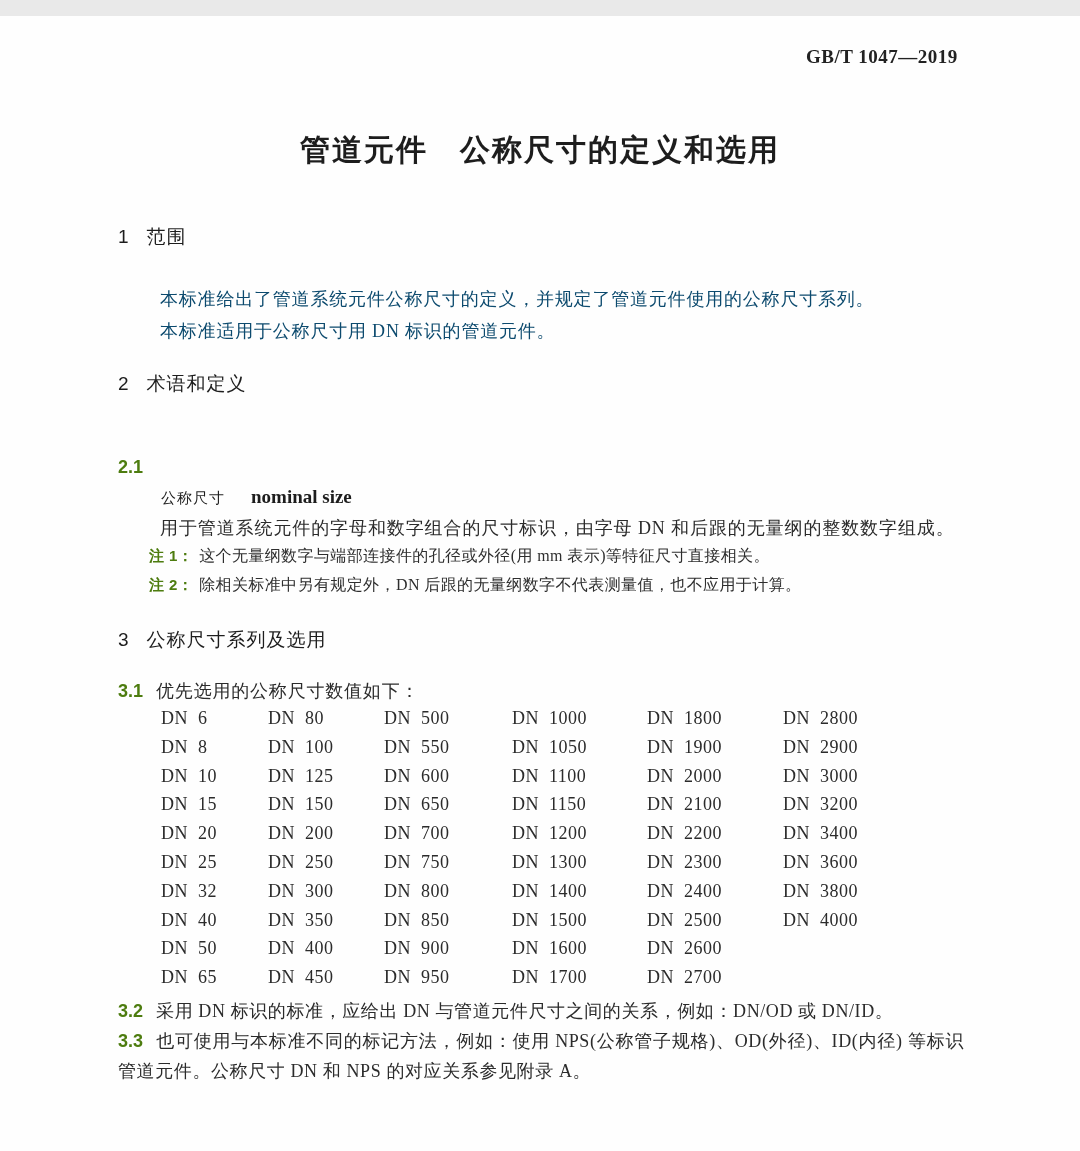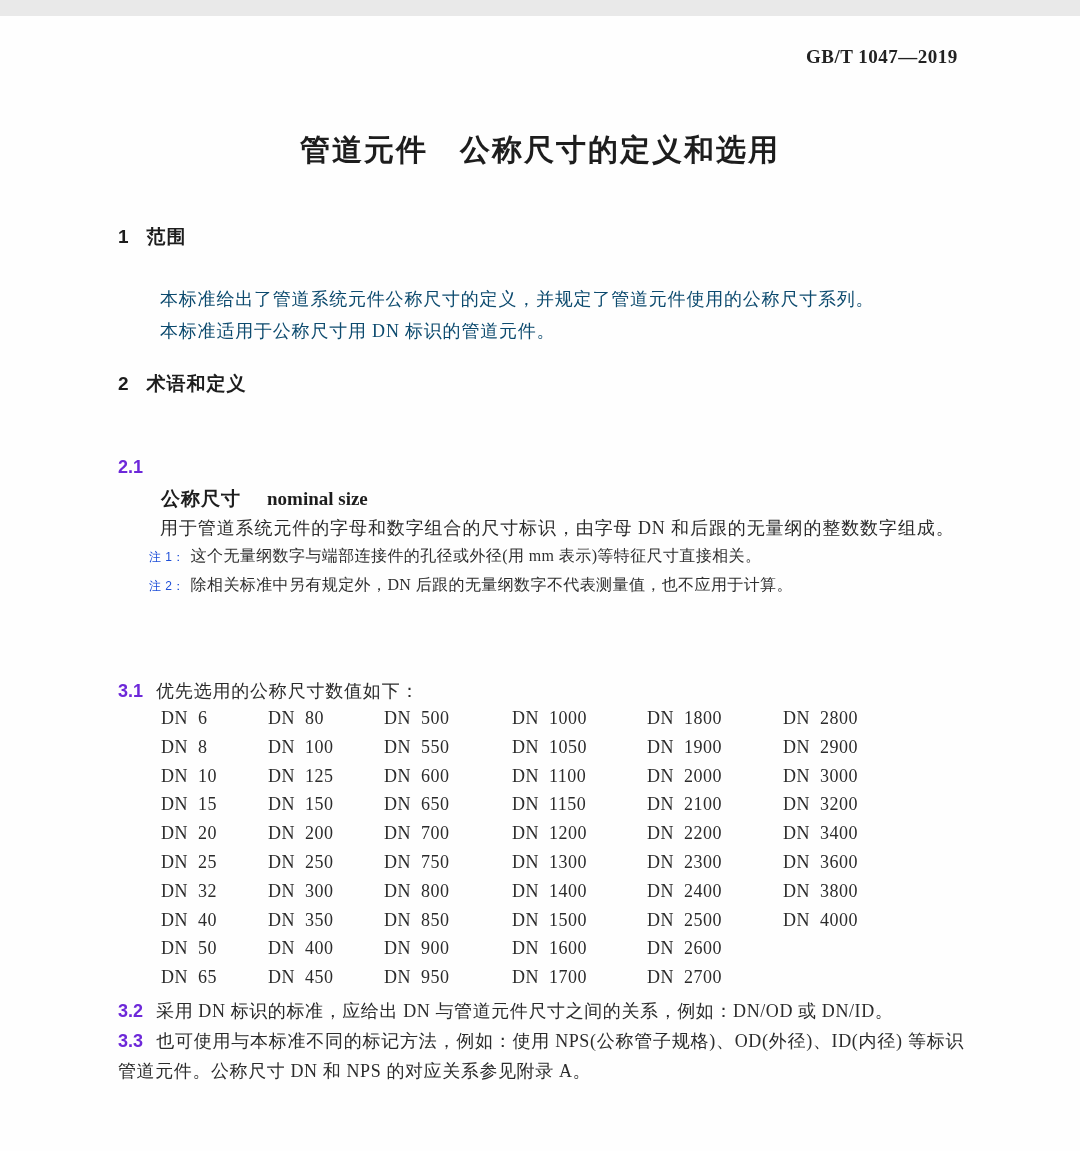--- a/index.html
+++ b/index.html
@@ -22,61 +22,61 @@
   .doc-title{
     top:114px;left:0;width:1080px;
     text-align:center;
     font-family:"Liberation Sans","DejaVu Sans",sans-serif;
     font-weight:bold;font-size:30px;letter-spacing:2px;
     color:#1d1d1d;white-space:nowrap;
   }
   .sec-heading{
     left:118px;
     font-family:"Liberation Sans","DejaVu Sans",sans-serif;
-    font-weight:bold;font-size:19px;color:#1d1d1d;
+    font-weight:normal;font-size:19px;color:#1d1d1d;
     letter-spacing:1px;white-space:nowrap;text-align:center;
   }
   .sec-heading .sec-num{display:inline-block;margin-right:18px;letter-spacing:0;}
   .para{
     left:160px;
     font-size:18px;line-height:30px;letter-spacing:0.8px;color:#0c4a6e;
     white-space:nowrap;
   }
   .clause-num{
     display:inline-block;
     font-family:"Liberation Sans","DejaVu Sans",sans-serif;
-    font-weight:bold;font-size:18px;color:#6d28d9;
+    font-weight:bold;font-size:18px;color:#4d7c0f;
     margin-right:13px;letter-spacing:0;
   }
   .clause-line{
     left:118px;font-size:18px;letter-spacing:0.8px;white-space:nowrap;color:#2b2b2b;
   }
   .clause-block{
     left:118px;width:846px;font-size:18px;line-height:30px;
     letter-spacing:0.6px;color:#2b2b2b;text-align:justify;
   }
   .term-line{top:470px;left:161px;white-space:nowrap;}
   .term-zh{
     font-family:"Liberation Sans","DejaVu Sans",sans-serif;
-    font-weight:bold;font-size:19px;color:#1d1d1d;letter-spacing:1px;
+    font-weight:normal;font-size:15px;color:#1d1d1d;letter-spacing:1px;
   }
   .term-en{
     font-weight:bold;font-size:19px;color:#1d1d1d;margin-left:26px;
     font-family:"Liberation Serif","DejaVu Serif",serif;
   }
   .definition{
     top:498px;left:160px;width:810px;
     font-size:18px;line-height:29px;letter-spacing:0.9px;color:#2b2b2b;
   }
   .note{
     left:149px;font-size:16px;letter-spacing:0.4px;color:#2e2e2e;white-space:nowrap;
   }
   .note-label{
     font-family:"Liberation Sans","DejaVu Sans",sans-serif;
-    font-weight:normal;font-size:12px;color:#1d4ed8;margin-right:6px;
+    font-weight:bold;font-size:15px;color:#4d7c0f;margin-right:6px;
   }
   .dn-grid{
     top:692px;left:161px;
     display:grid;
     grid-auto-flow:column;
     grid-template-rows:repeat(10,28.8px);
     grid-template-columns:107px 116px 128px 135px 136px 120px;
   }
   .dn-cell{
     font-size:18px;color:#2b2b2b;
@@ -109,20 +109,23 @@
     <span class="term-zh">公称尺寸</span><span class="term-en">nominal size</span>
   </div>
   <div class="abs definition">用于管道系统元件的字母和数字组合的尺寸标识，由字母 DN 和后跟的无量纲的整数数字组成。</div>
   <div class="abs note" style="top:530px;">
     <span class="note-label">注 1：</span><span>这个无量纲数字与端部连接件的孔径或外径(用 mm 表示)等特征尺寸直接相关。</span>
   </div>
   <div class="abs note" style="top:559px;">
     <span class="note-label">注 2：</span><span>除相关标准中另有规定外，DN 后跟的无量纲数字不代表测量值，也不应用于计算。</span>
   </div>
 
+  <div class="abs sec-heading" style="top:611px;">
+    <span class="sec-num">3</span><span>公称尺寸系列及选用</span>
+  </div>
 
   <div class="abs clause-line" style="top:663px;">
     <span class="clause-num">3.1</span><span>优先选用的公称尺寸数值如下：</span>
   </div>
 
   <div class="abs dn-grid">
       <span class="dn-cell">DN 6</span>
       <span class="dn-cell">DN 8</span>
       <span class="dn-cell">DN 10</span>
       <span class="dn-cell">DN 15</span>

